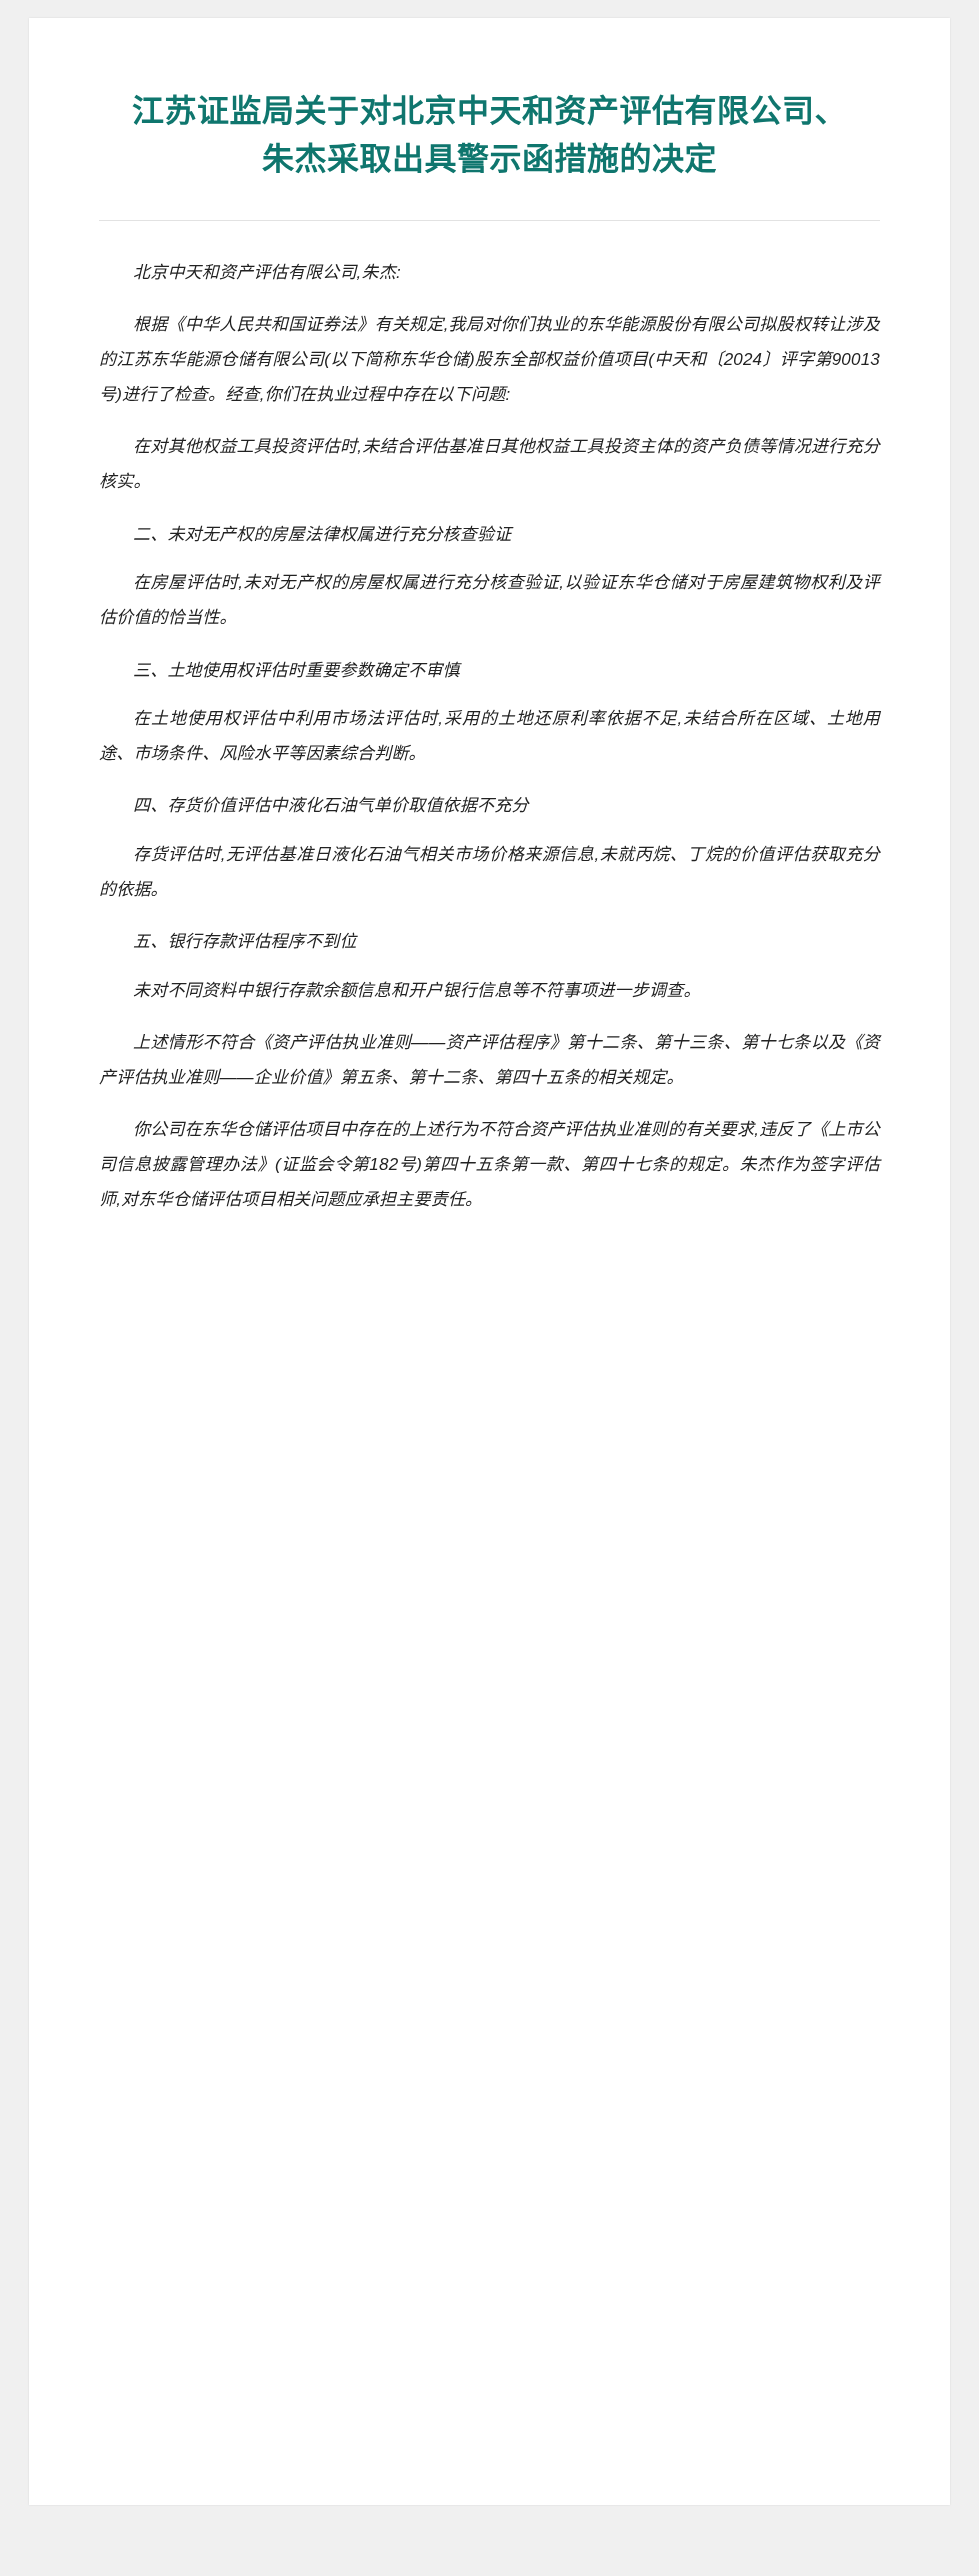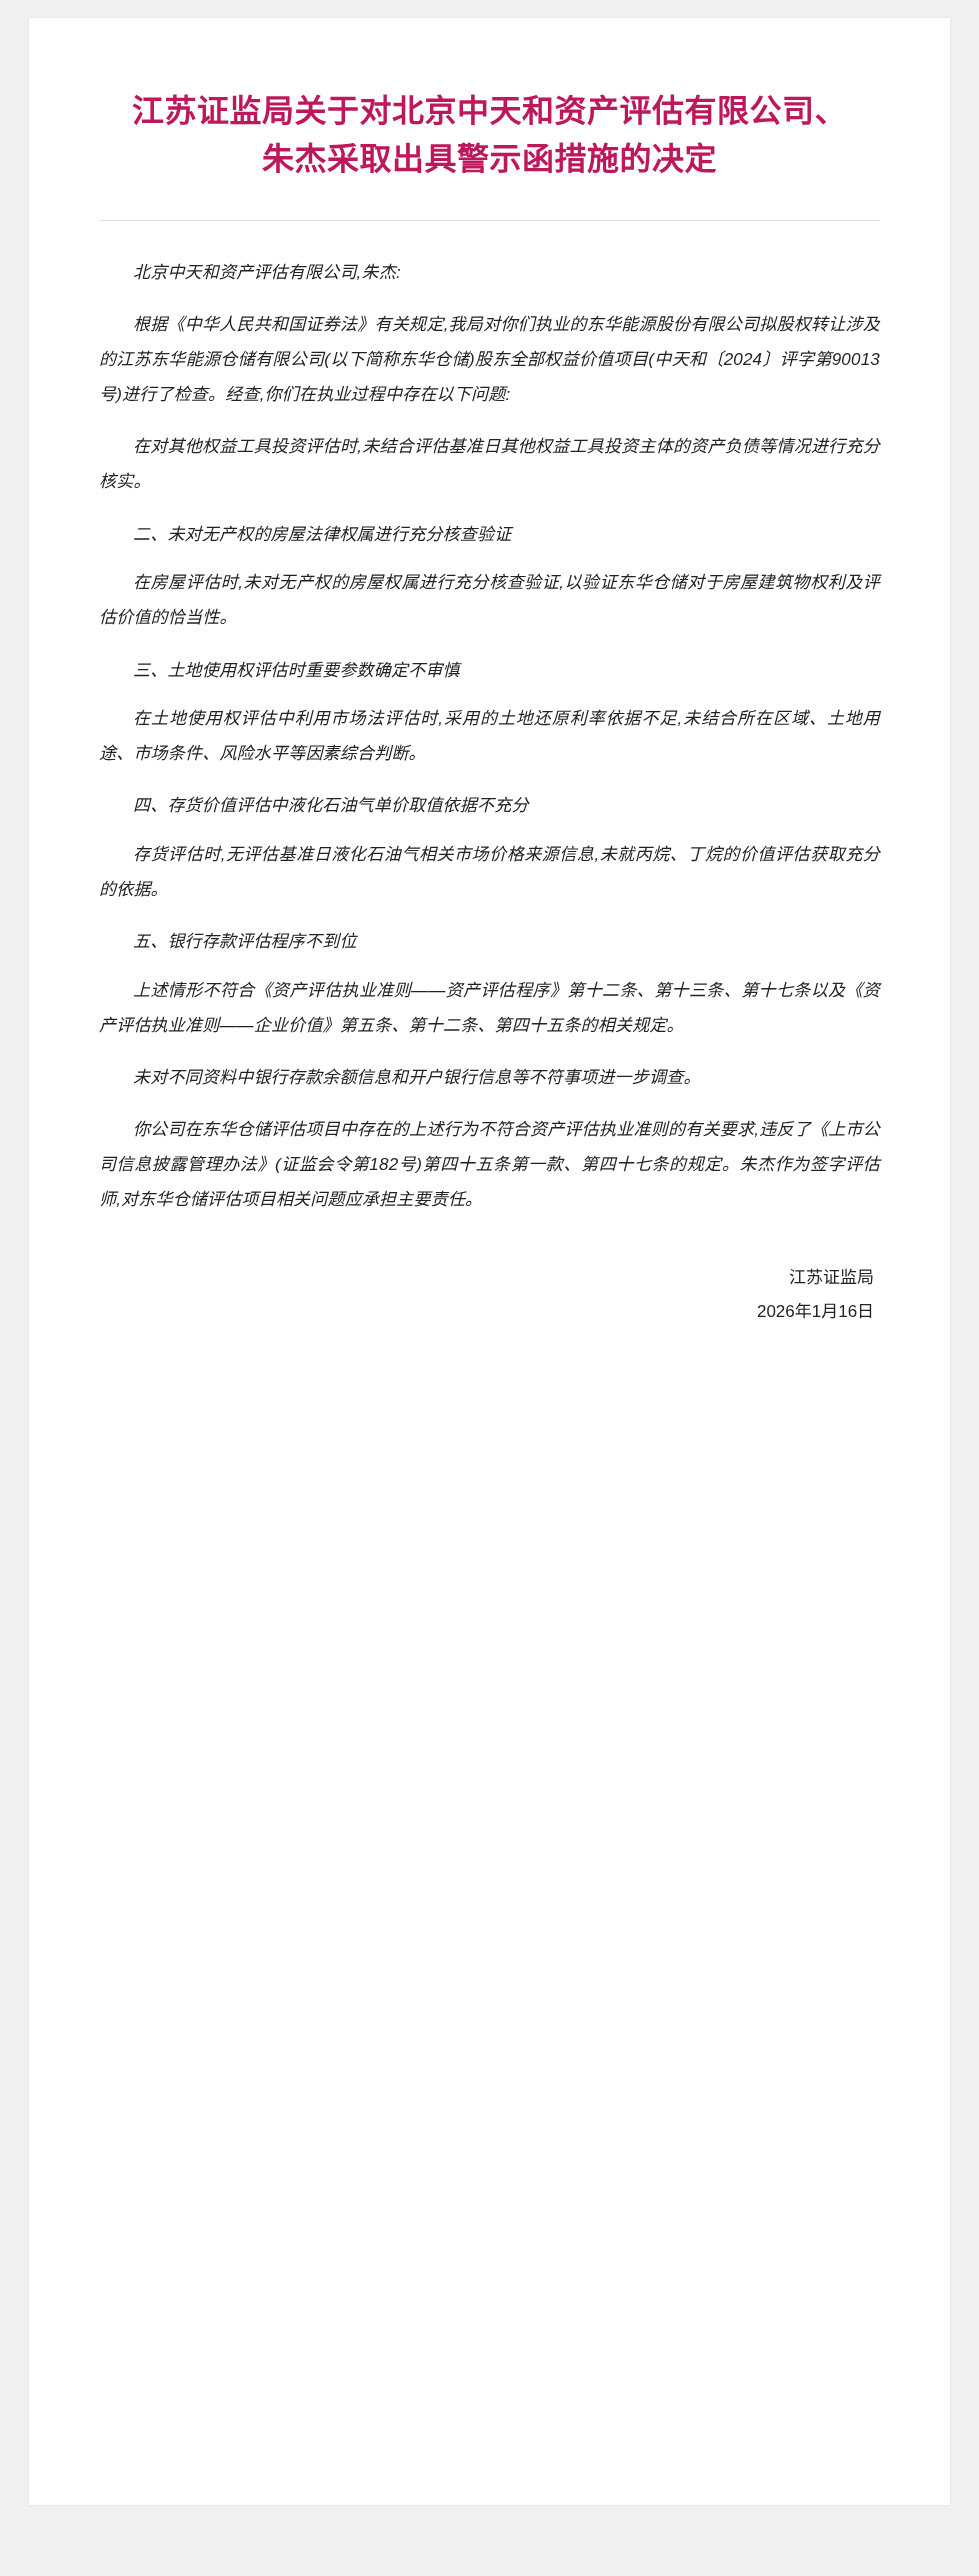--- a/index.html
+++ b/index.html
@@ -24,21 +24,21 @@
     background: #ffffff;
     box-shadow: 0 0 2px rgba(0,0,0,0.10);
     box-sizing: border-box;
     padding: 51px 70px 59px 70px;
     min-height: 2487px;
   }
   .doc-title {
     font-size: 32px;
     line-height: 1.48;
     font-weight: bold;
-    color: #be185d;
+    color: #0f766e;
     text-align: center;
     letter-spacing: 0.5px;
     margin: 19.6px 21.5px 0 21.5px;
     padding-bottom: 37px;
   }
   .title-rule {
     border: 0;
     border-top: 1px solid #e2e2e2;
     margin: 0 0 35px 0;
   }
@@ -88,26 +88,22 @@
       <p class="sub-heading">二、未对无产权的房屋法律权属进行充分核查验证</p>
       <p>在房屋评估时,未对无产权的房屋权属进行充分核查验证,以验证东华仓储对于房屋建筑物权利及评估价值的恰当性。</p>
 
       <p class="sub-heading">三、土地使用权评估时重要参数确定不审慎</p>
       <p>在土地使用权评估中利用市场法评估时,采用的土地还原利率依据不足,未结合所在区域、土地用途、市场条件、风险水平等因素综合判断。</p>
 
       <p class="sub-heading">四、存货价值评估中液化石油气单价取值依据不充分</p>
       <p>存货评估时,无评估基准日液化石油气相关市场价格来源信息,未就丙烷、丁烷的价值评估获取充分的依据。</p>
 
       <p class="sub-heading">五、银行存款评估程序不到位</p>
+      <p>未对不同资料中银行存款余额信息和开户银行信息等不符事项进一步调查。</p>
+
       <p>上述情形不符合《资产评估执业准则——资产评估程序》第十二条、第十三条、第十七条以及《资产评估执业准则——企业价值》第五条、第十二条、第四十五条的相关规定。</p>
-
-      <p>未对不同资料中银行存款余额信息和开户银行信息等不符事项进一步调查。</p>
       <p>你公司在东华仓储评估项目中存在的上述行为不符合资产评估执业准则的有关要求,违反了《上市公司信息披露管理办法》(证监会令第182号)第四十五条第一款、第四十七条的规定。朱杰作为签字评估师,对东华仓储评估项目相关问题应承担主要责任。</p>
     </section>
 
-    <footer class="signature">
-      <div>江苏证监局</div>
-      <div>2026年1月16日</div>
-    </footer>
 
   </article>
 </div>
 
 
 </body></html>

